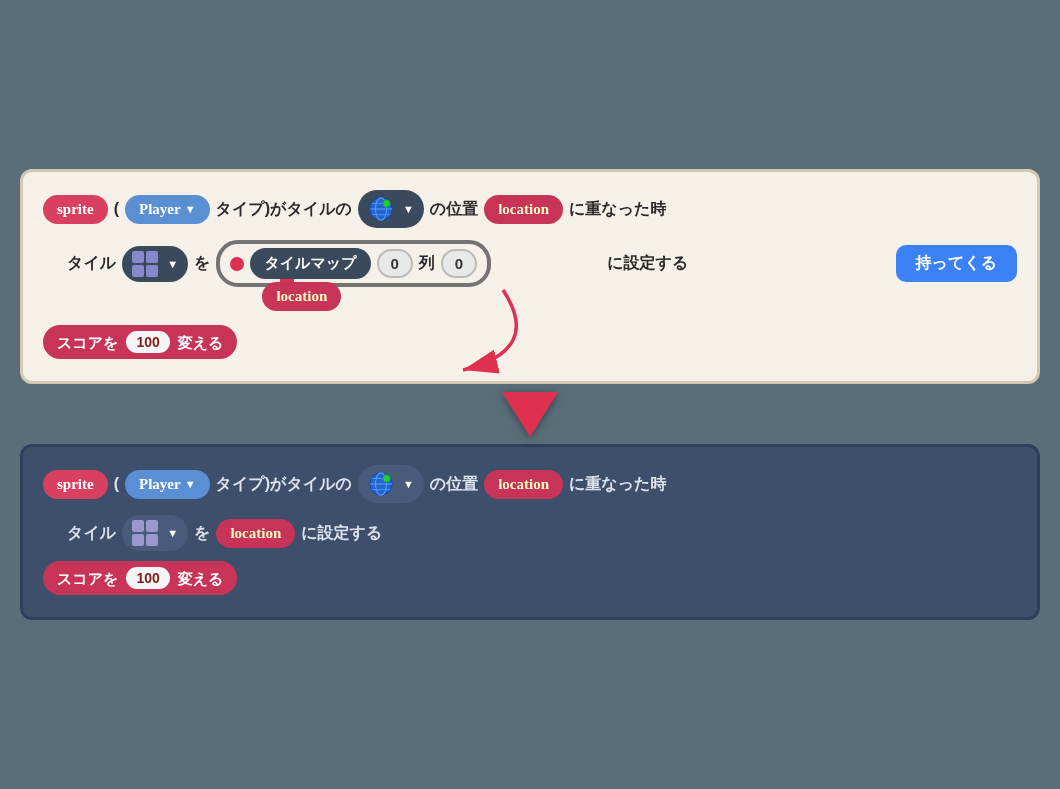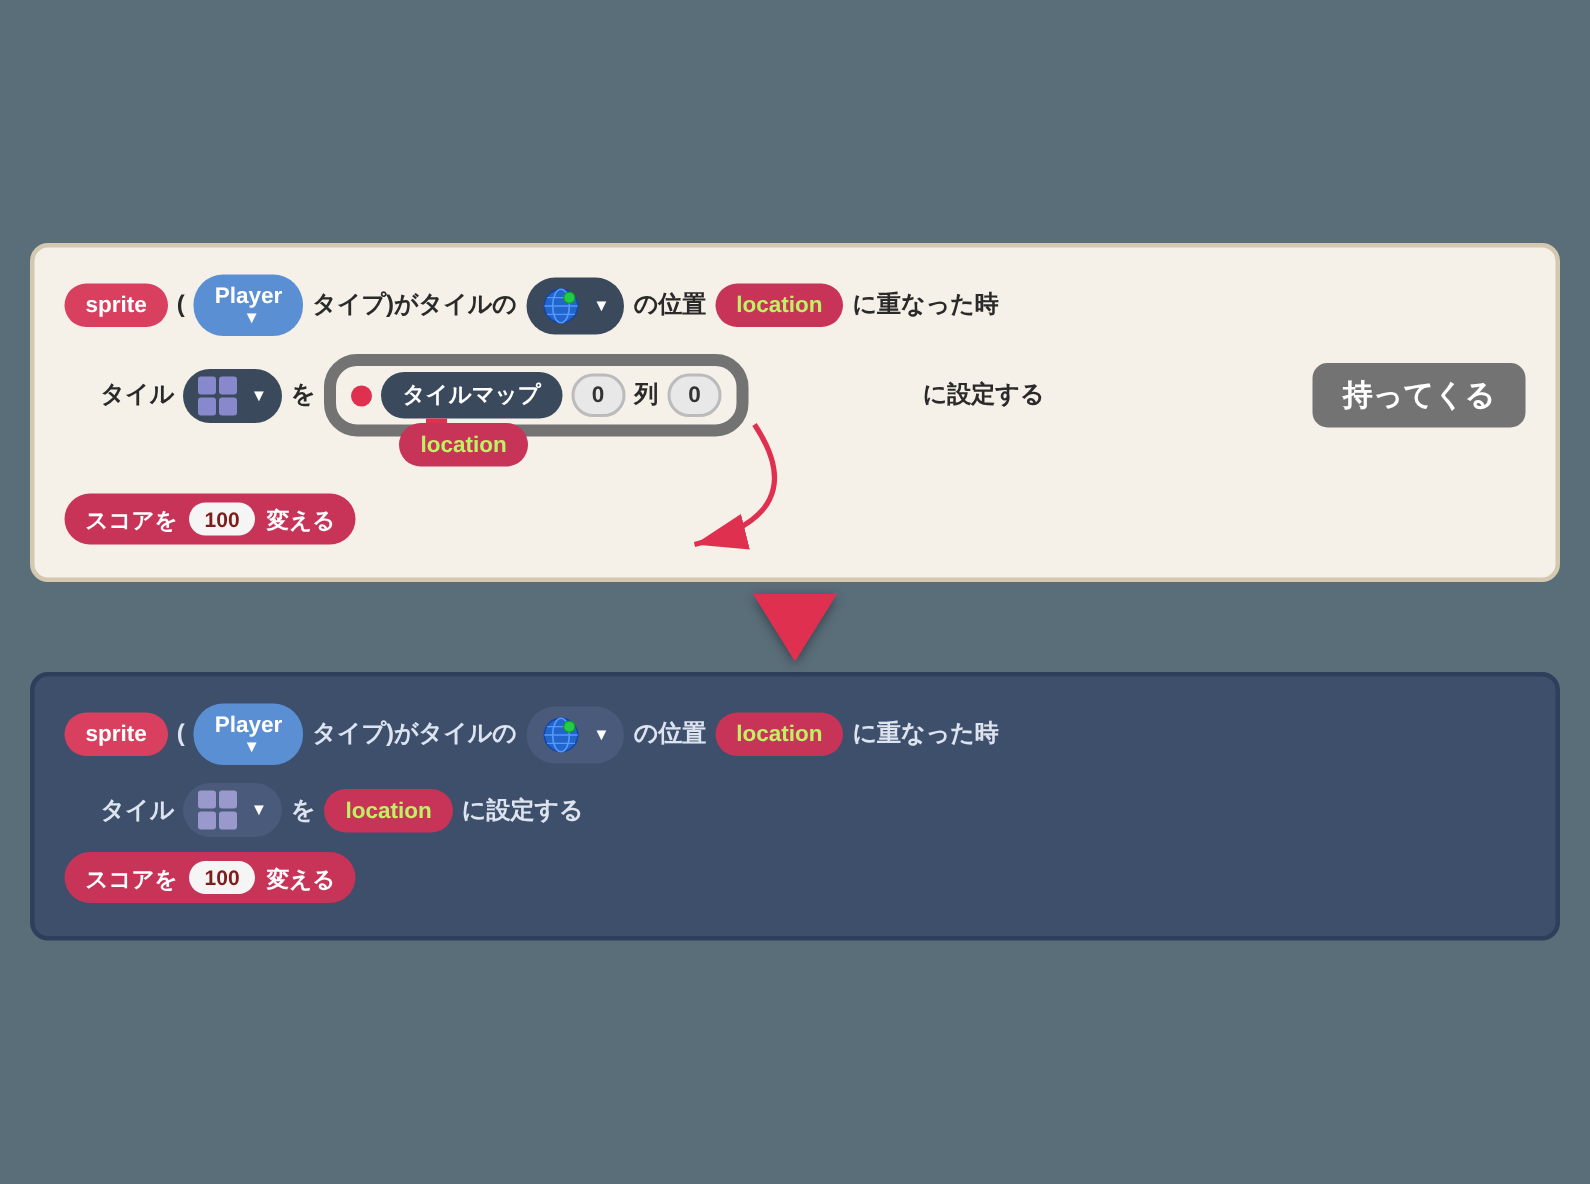--- a/index.html
+++ b/index.html
@@ -84,41 +84,41 @@
     
     .pill-block {
       display: inline-flex;
       align-items: center;
       justify-content: center;
       border-radius: 20px;
       padding: 6px 14px;
       font-weight: bold;
       font-size: 15px;
       white-space: nowrap;
+      font-family: Liberation Serif, serif;
     }
 
     .pill-red {
       background-color: #d94060;
       color: white;
     }
 
     .pill-blue {
       background-color: #5b8fd4;
       color: white;
-      flex-direction: column;
     }
 
     .pill-dark {
       background-color: #3a4a5c;
       color: white;
     }
 
     .pill-pink-red {
       background-color: #c73458;
-      color: #bef264;
+      color: #fef9c3;
       text-align: center;
     }
 
     .text-label {
       color: #2a2a2a;
       font-size: 16px;
       font-weight: 600;
     }
 
     
@@ -202,41 +202,41 @@
       font-weight: bold;
       font-size: 14px;
     }
 
     
     .yellow-highlight {
       position: relative;
       display: inline-flex;
       align-items: center;
       gap: 6px;
-      border: 8px solid #737373;
+      border: 4px solid #737373;
       border-radius: 22px;
       padding: 4px 10px;
       background-color: transparent;
     }
 
     .red-dot {
       width: 14px;
       height: 14px;
       background-color: #e03050;
       border-radius: 50%;
       flex-shrink: 0;
     }
 
     
     .mottekuru-label {
-      background-color: #737373;
+      background-color: #3b82f6;
       color: white;
       border-radius: 10px;
       padding: 8px 20px;
-      font-size: 20px;
+      font-size: 16px;
       font-weight: bold;
       white-space: nowrap;
     }
 
     .top-panel-inner {
       position: relative;
     }
 
     
     .bottom-text {

